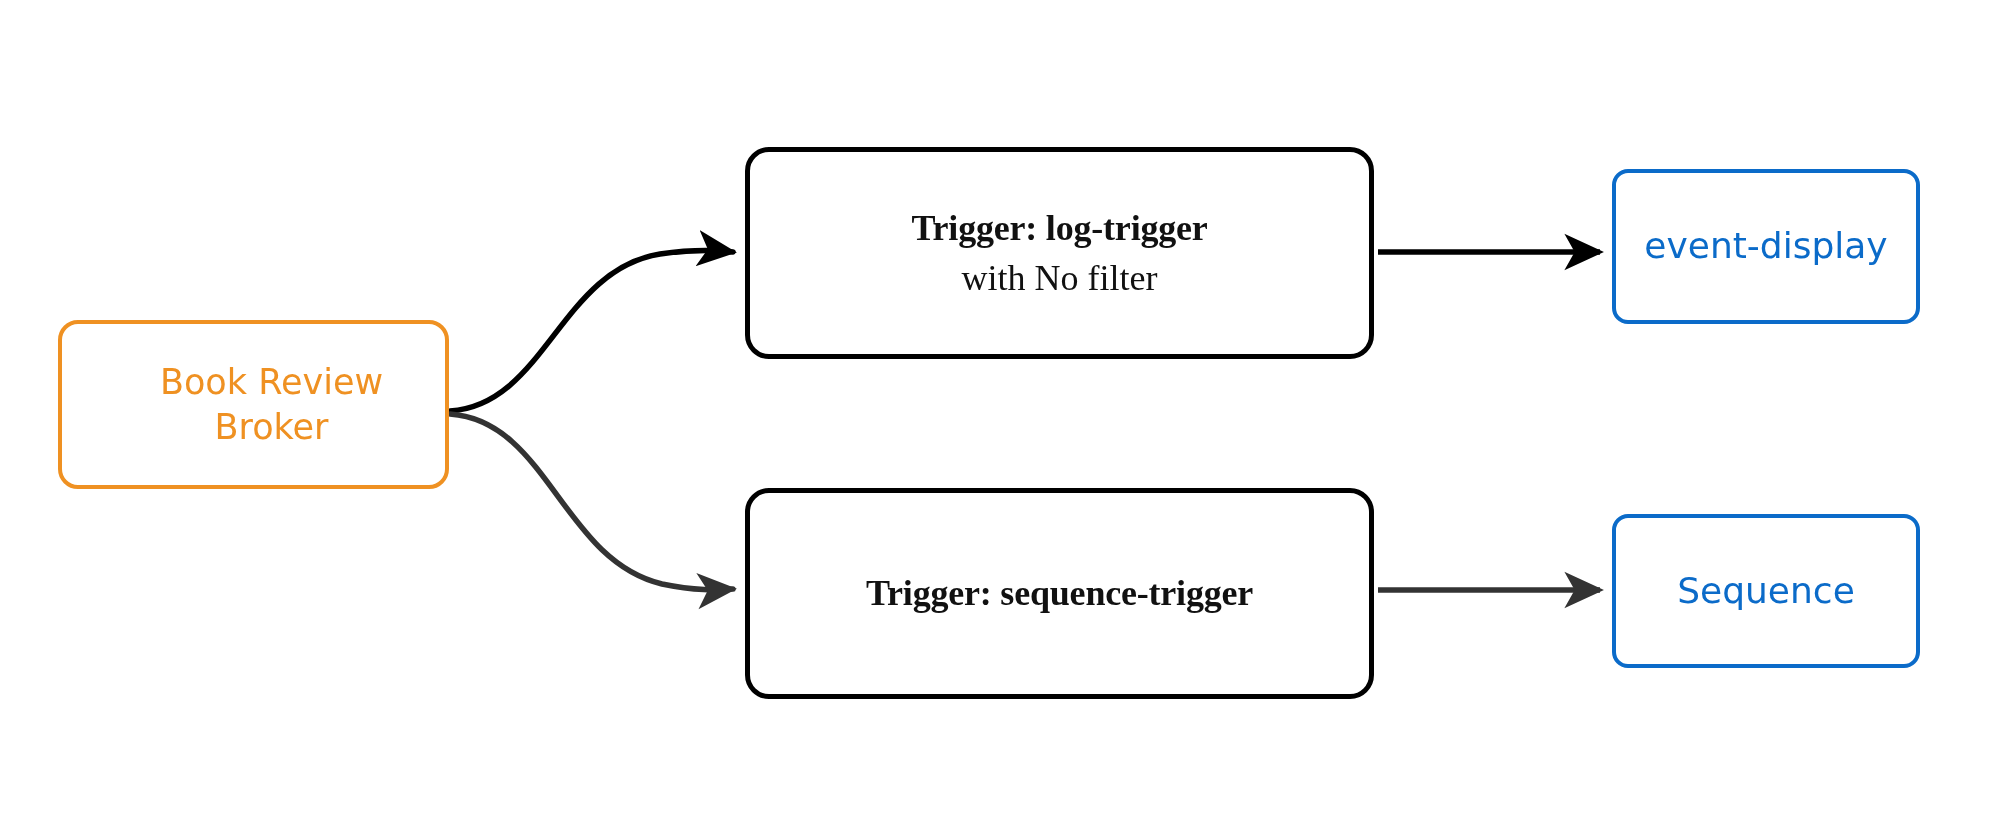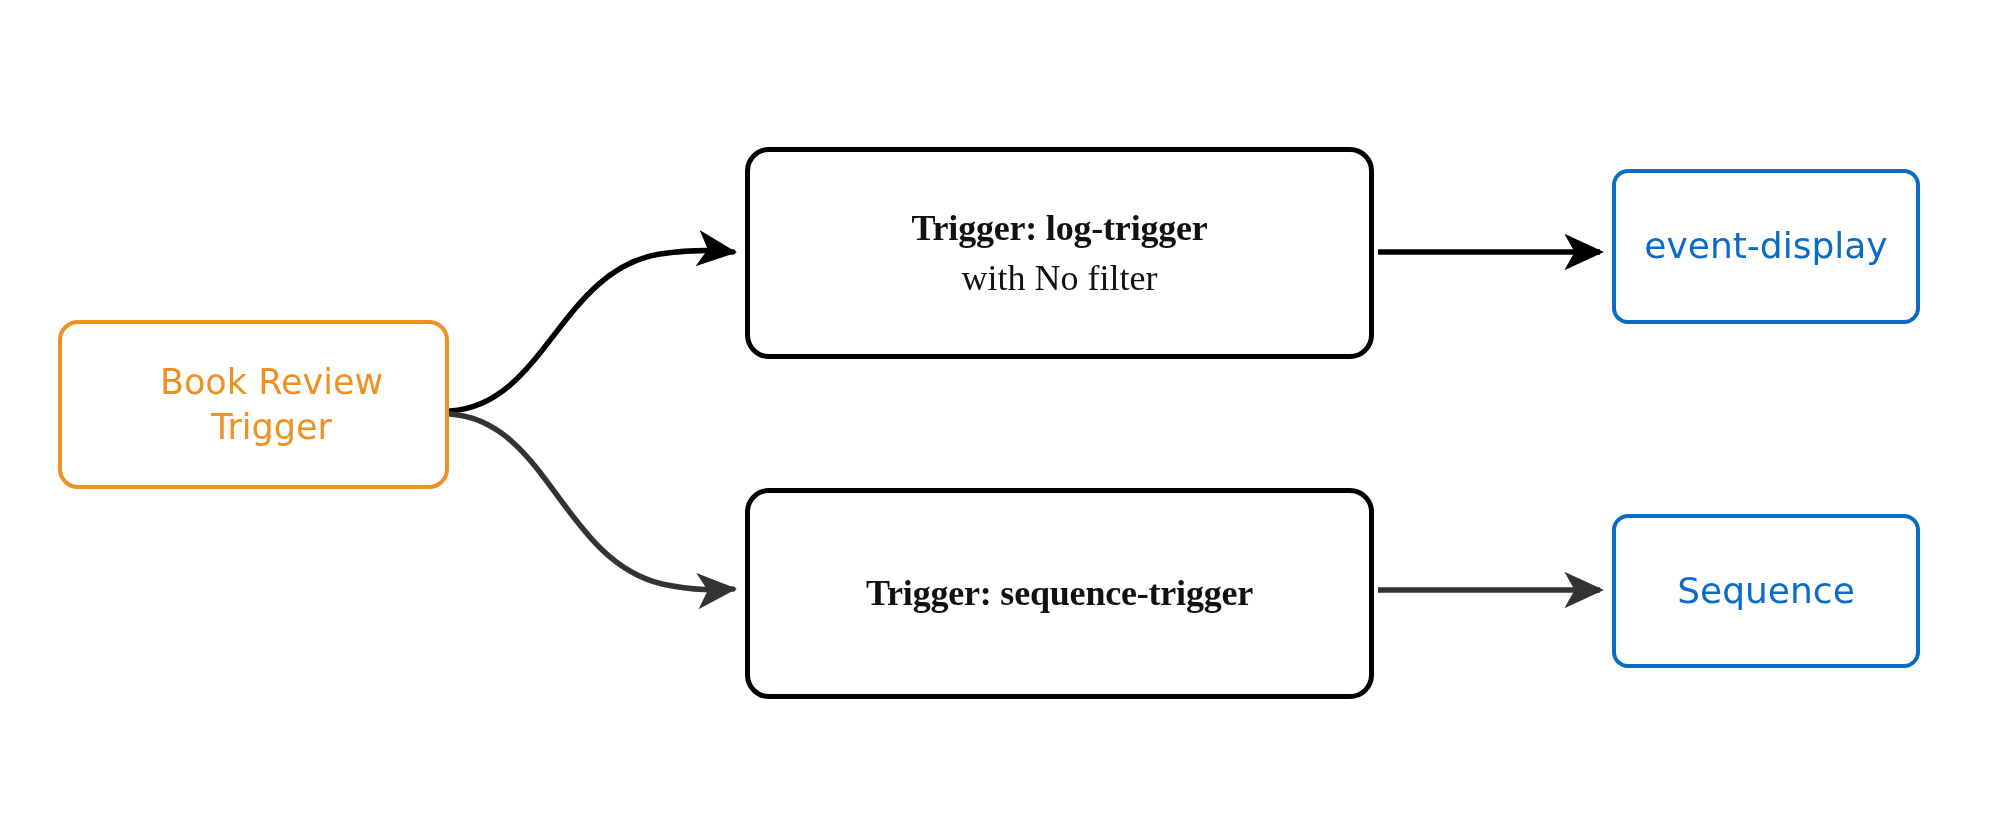--- a/index.html
+++ b/index.html
@@ -109,21 +109,21 @@
 
     <path d="M 450 414 C 548 421 562 560 662 584 C 696 591 716 590 733 589" fill="none" stroke="#333333" stroke-width="5.5" stroke-linecap="round" marker-end="url(#arrow-gray)"></path>
 
     <path d="M 1378 252 L 1600 252" fill="none" stroke="#000000" stroke-width="5.5" stroke-linecap="butt" marker-end="url(#arrow-black)"></path>
 
     <path d="M 1378 590 L 1600 590" fill="none" stroke="#333333" stroke-width="5.5" stroke-linecap="butt" marker-end="url(#arrow-gray)"></path>
   </svg>
 
   <div class="node node--broker">
     <span class="line">Book Review</span>
-    <span class="line">Trigger</span>
+    <span class="line">Broker</span>
   </div>
 
   <div class="node node--trigger node--trigger-1">
     <span class="trigger-title">Trigger: log-trigger</span>
     <span class="trigger-sub">with No filter</span>
   </div>
 
   <div class="node node--trigger node--trigger-2">
     <span class="trigger-title">Trigger: sequence-trigger</span>
   </div>

